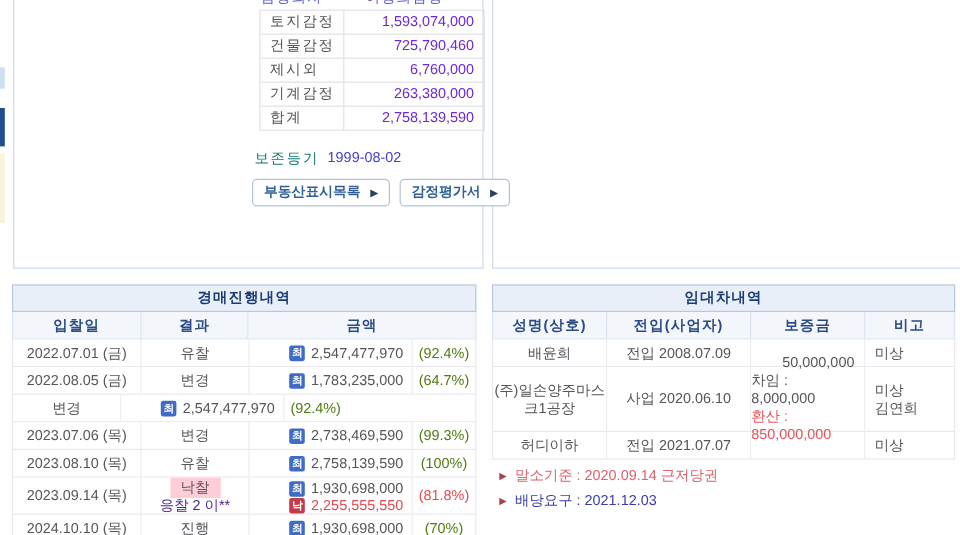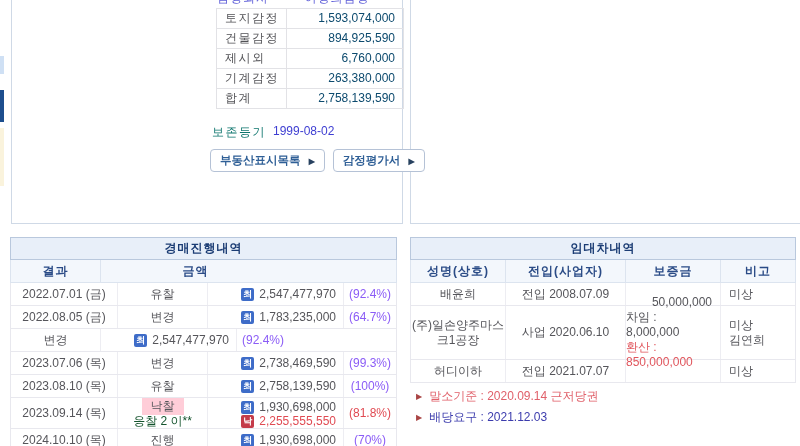--- a/index.html
+++ b/index.html
@@ -21,21 +21,21 @@
   .panel-right { left:410px; width:400px; }
 
   
   .appr-company { position:absolute; left:208px; top:-10px; width:188px; display:flex; color:#5d5dd8; }
   .appr-company .k { width:70px; text-align:center; letter-spacing:1px; }
   .appr-company .v { width:118px; text-align:center; letter-spacing:1px; }
   .appr-table { position:absolute; left:216px; top:8px; width:188px; border-top:1px solid #e2e2e6; border-left:1px solid #e2e2e6; }
   .appr-row { display:flex; height:20px; line-height:19px; }
   .appr-row .k { width:70px; padding-left:8px; letter-spacing:1.5px; color:#515155;
                  border-right:1px solid #e2e2e6; border-bottom:1px solid #e2e2e6; }
-  .appr-row .v { width:118px; text-align:right; padding-right:8px; color:#0c4a6e;
+  .appr-row .v { width:118px; text-align:right; padding-right:8px; color:#6d28d9;
                  border-right:1px solid #e2e2e6; border-bottom:1px solid #e2e2e6; }
   .registry { position:absolute; left:212px; top:124px; width:184px; }
   .registry .k { color:#0f766e; letter-spacing:1.5px; }
   .registry .v { color:#3e3ed2; position:absolute; left:61px; top:0; }
 
   .btn-row { position:absolute; left:210px; top:149px; display:flex; gap:8px; }
   .appr-btn { height:23px; line-height:21px; padding:0 9px; background:#fff;
     border:1px solid #b5c2d6; border-radius:4px; color:#2f5f96; font-weight:bold;
     font-size:11.5px; cursor:pointer; white-space:nowrap; }
   .appr-btn .arr { font-size:8px; color:#27415f; margin-left:5px; }
@@ -51,31 +51,31 @@
 
   
   .aj-wrap { position:absolute; left:10px; top:237px; width:387px; }
   .aj-row { display:flex; border-left:1px solid #e8e8ee; border-right:1px solid #e8e8ee;
     border-bottom:1px solid #e8e8ee; background:#fff; }
   .aj-row .c { border-right:1px solid #ededf2; display:flex; align-items:center; justify-content:center; }
   .aj-row .c:last-child { border-right:none; }
   .aj-date { width:107px;text-align:right; }
   .aj-res { width:90px; flex-direction:column; }
   .aj-amt { width:136px; justify-content:flex-end !important; padding-right:7px; }
-  .aj-pct { width:52px; color:#8b5cf6; }
+  .aj-pct { width:52px; color:#4d7c0f; }
   .aj-row { height:23px; }
   .aj-row.tall { height:31px; }
   .badge { display:inline-block; width:13px; height:13px; line-height:13px; text-align:center;
     color:#fff; font-size:9px; font-weight:bold; border-radius:2px; margin-right:5px; flex:none; }
   .b-min { background:#3e6cc8; }
   .b-win { background:#c43b49; }
   .amt-line { display:flex; align-items:center; justify-content:flex-end; line-height:14px; }
   .red { color:#e04a52; }
   .win-label { background:#ffcdd8; padding:0 9px; color:#55555a; }
-  .res-sub { color:#14532d; line-height:13px; }
+  .res-sub { color:#4c1d95; line-height:13px; }
 
   
   .ls-wrap { position:absolute; left:410px; top:237px; width:386px; }
   .ls-row { display:flex; border-left:1px solid #e8e8ee; border-right:1px solid #e8e8ee;
     border-bottom:1px solid #e8e8ee; background:#fff; }
   .ls-row .c { border-right:1px solid #ededf2; display:flex; align-items:center; justify-content:center;
     flex-direction:column; }
   .ls-row .c:last-child { border-right:none; }
   .ls-name { width:95px; text-align:center; line-height:15px; }
   .ls-reg { width:120px; }
@@ -112,21 +112,21 @@
     <span class="v">이정희감정</span>
   </div>
 
   <div class="appr-table">
     <div class="appr-row">
       <div class="k">토지감정</div>
       <div class="v">1,593,074,000</div>
     </div>
     <div class="appr-row">
       <div class="k">건물감정</div>
-      <div class="v">894,925,590</div>
+      <div class="v">725,790,460</div>
     </div>
     <div class="appr-row">
       <div class="k">제시외</div>
       <div class="v">6,760,000</div>
     </div>
     <div class="appr-row">
       <div class="k">기계감정</div>
       <div class="v">263,380,000</div>
     </div>
     <div class="appr-row">
@@ -147,20 +147,21 @@
     </button>
     <button class="appr-btn">
       <span>감정평가서</span>
       <span class="arr">▶</span>
     </button>
   </div>
 
   <div class="aj-wrap">
     <div class="tbl-title">경매진행내역</div>
     <div class="tbl-head">
+      <div class="hc hdr-date">입찰일</div>
       <div class="hc hdr-res">결과</div>
       <div class="hc hdr-amt">금액</div>
     </div>
 
     <div class="aj-row">
       <div class="c aj-date">2022.07.01 (금)</div>
       <div class="c aj-res">유찰</div>
       <div class="c aj-amt">
         <span class="badge b-min">최</span>
         <span>2,547,477,970</span>

